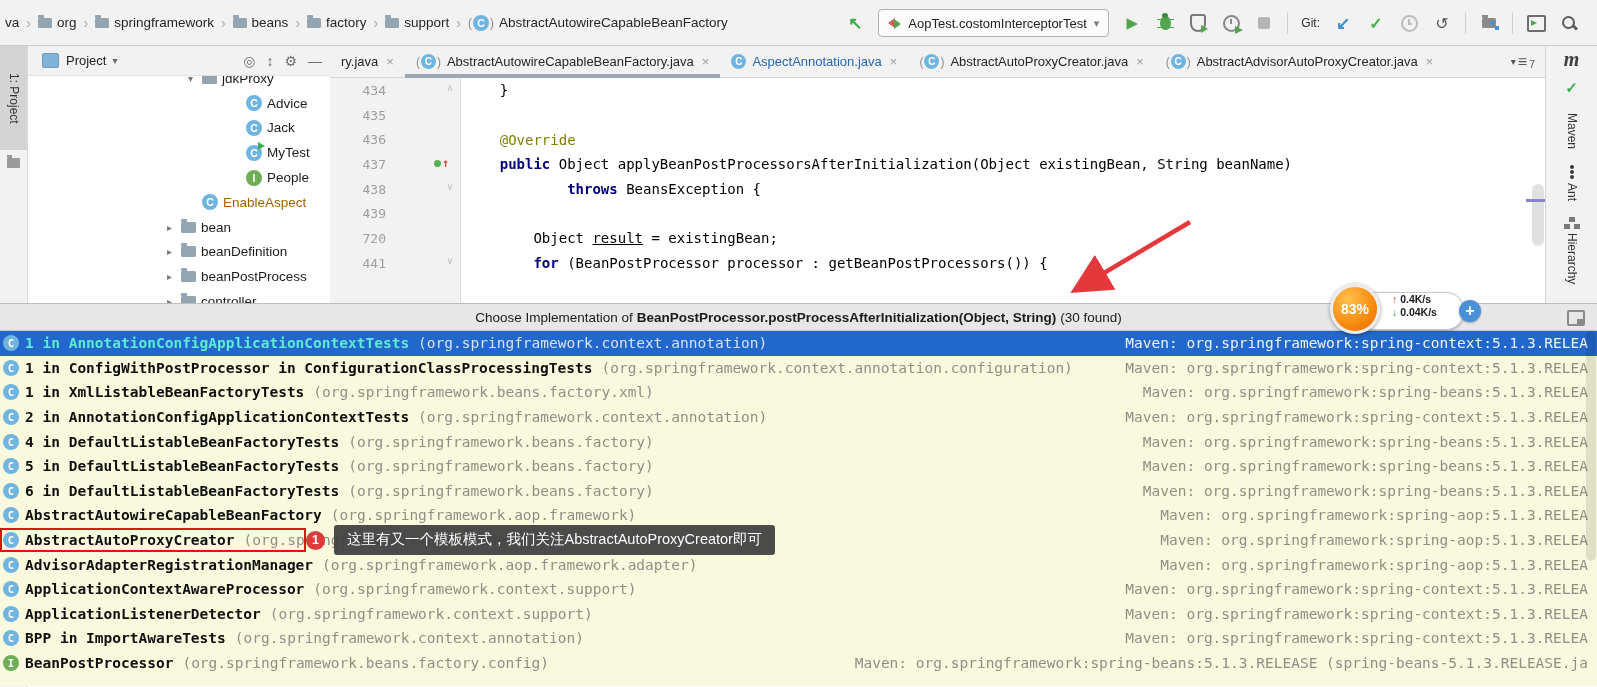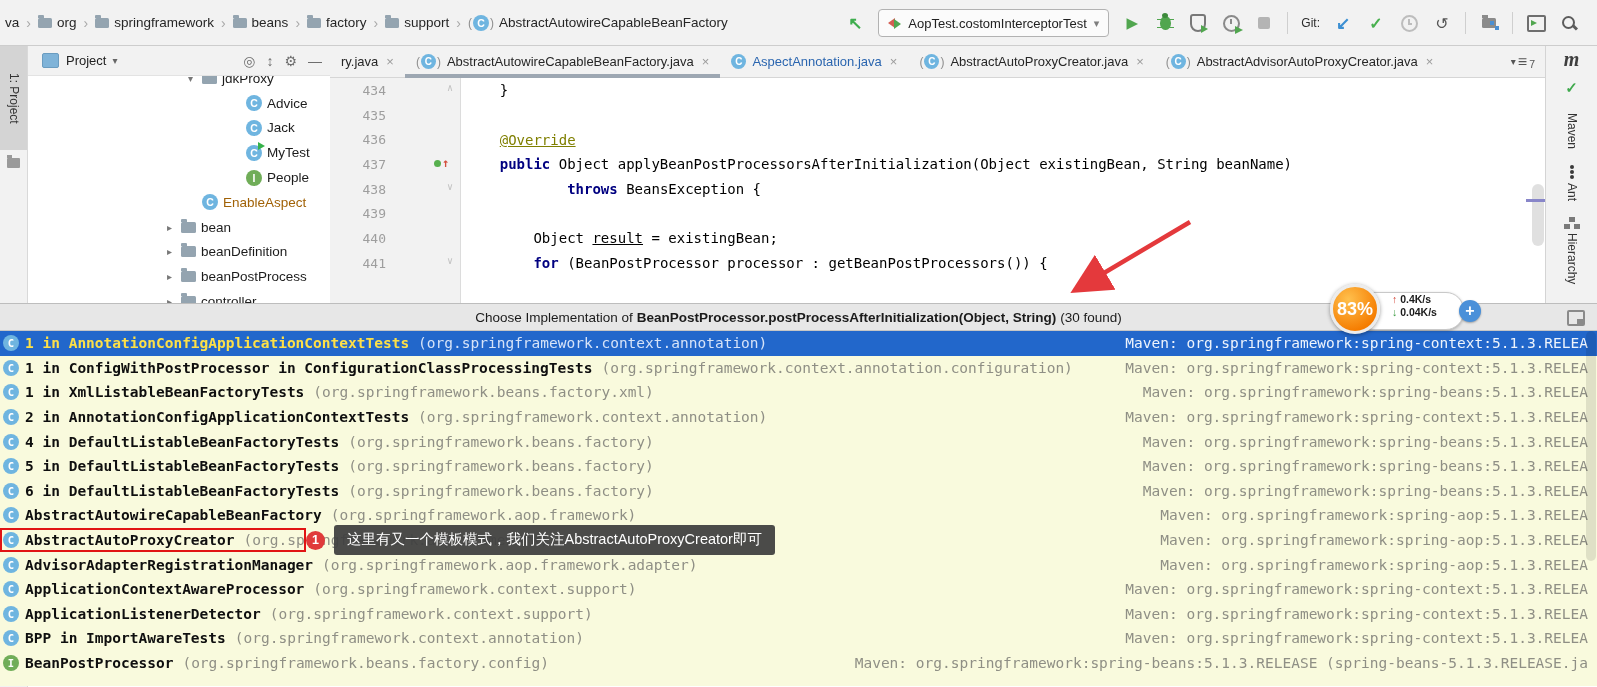--- a/index.html
+++ b/index.html
@@ -98,21 +98,21 @@
   .eline{position:relative;height:24.7px;font-family:"DejaVu Sans Mono","Liberation Mono",monospace;font-size:14px;display:flex;align-items:center;}
   .eline.current{background:#fcf3d0;}
   .lnum{position:absolute;left:8px;width:48px;text-align:right;color:#9e9e9e;font-size:13px;}
   .govr{position:absolute;left:104px;top:4px;display:flex;align-items:center;}
   .gdot{width:7px;height:7px;border-radius:50%;background:#57b04e;display:inline-block;}
   .garr{color:#d4503e;font-size:12px;font-weight:bold;font-style:normal;margin-left:1px;}
   .gfold{position:absolute;left:117px;color:#c2c2c2;font-size:10px;top:4px;}
   .ecode{position:absolute;left:136px;white-space:pre;}
   .seg-plain{color:#000;}
   .seg-kw{color:#000080;font-weight:bold;}
-  .seg-ann{color:#7f7f00;text-decoration:underline;}
+  .seg-ann{color:#7f7f00;}
   .seg-var{color:#000;text-decoration:underline;}
   .seg-sel{background:#2e6bc8;color:#fff;}
   .e-thumb{position:absolute;right:1px;top:106px;width:12px;height:62px;background:rgba(0,0,0,.12);border-radius:6px;}
   .e-mark{position:absolute;right:0;top:121px;width:19px;height:3px;background:#8886c9;}
   .arrow-svg{position:absolute;left:1040px;top:210px;z-index:6;pointer-events:none;}
   
   .rightstripe{position:absolute;left:1545px;top:46px;width:52px;height:257px;background:#f2f2f2;border-left:1px solid #d4d4d4;
       box-sizing:border-box;display:flex;flex-direction:column;align-items:center;z-index:2;}
   .mlogo{font-family:"Liberation Serif",serif;font-style:italic;font-weight:bold;font-size:20px;color:#3f3f3f;margin-top:2px;}
   .okcheck{color:#3fa94d;font-size:15px;font-weight:bold;margin-top:8px;}
@@ -129,38 +129,38 @@
   .dock-ic{position:absolute;right:12px;top:6px;width:14px;height:12px;border:2px solid #8a8a8a;border-radius:2px;}
   .dock-ic::after{content:'';position:absolute;right:0px;bottom:0px;width:6px;height:5px;background:#8a8a8a;}
   .prows{position:relative;height:355px;background:#f9fadd;overflow:hidden;}
   .prow{position:relative;height:24.6px;display:flex;align-items:center;padding-left:3px;
       font-family:"DejaVu Sans Mono","Liberation Mono",monospace;font-size:14.5px;white-space:nowrap;cursor:pointer;}
   .prow .cls-ic{margin-right:6px;}
   .prow .nm{font-weight:bold;color:#0f0f0f;}
   .prow .pk{color:#8f8f85;margin-left:9px;}
   .prow .mv{position:absolute;right:9px;color:#8f8f85;}
   .prow.sel{background:#2267cb;}
-  .prow.sel .nm{color:#fde047;text-align:center;} .prow.sel .pk{color:#d6e3f8;} .prow.sel .mv{color:#eef4fc;}
+  .prow.sel .nm{color:#5eead4;text-align:center;} .prow.sel .pk{color:#d6e3f8;} .prow.sel .mv{color:#eef4fc;}
   .p-thumb{position:absolute;right:1px;top:28px;width:10px;height:230px;background:rgba(0,0,0,.10);border-radius:5px;z-index:3;}
   .redbox{position:absolute;left:0;top:0;width:306px;height:100%;border:2px solid #e11414;box-sizing:border-box;z-index:2;}
   .abadge{position:absolute;left:306px;top:3px;width:19px;height:19px;border-radius:50%;background:#e03a3a;color:#fff;
       font-size:12.5px;font-weight:bold;display:flex;align-items:center;justify-content:center;z-index:4;font-family:"Liberation Sans",sans-serif;}
   .atip{position:absolute;left:334px;top:-3px;height:30px;background:rgba(64,64,64,.94);color:#fff;font-size:14.5px;
       display:flex;align-items:center;padding:0 13px;border-radius:3px;z-index:4;font-family:"Liberation Sans",sans-serif;font-weight:normal;}
   
   .netw{position:absolute;left:1330px;top:284px;width:134px;height:52px;z-index:30;}
   .nw-pill{position:absolute;left:26px;top:8px;width:106px;height:36px;background:#fff;border:1px solid #c9c9c9;border-radius:18px;
       box-shadow:0 1px 3px rgba(0,0,0,.25);}
   .nw-stats{position:absolute;left:62px;top:9px;font-size:10.5px;font-weight:bold;color:#1a1a1a;line-height:13px;white-space:nowrap;}
   .nw-up{color:#d23f31;} .nw-dn{color:#3f9d45;}
   .nw-plus{position:absolute;right:-18px;top:7px;width:22px;height:22px;border-radius:50%;background:#4a90d9;color:#fff;
       display:flex;align-items:center;justify-content:center;font-size:16px;font-weight:bold;box-shadow:0 1px 2px rgba(0,0,0,.3);}
   .nw-circle{position:absolute;left:0;top:0;width:50px;height:50px;border-radius:50%;box-sizing:border-box;
       background:radial-gradient(circle at 35% 28%,#ffc04d,#f57c00 75%);border:3px solid #ececec;
-      box-shadow:0 1px 4px rgba(0,0,0,.4);display:flex;align-items:center;justify-content:center;color:#fff;font-size:18px;font-weight:bold;text-align:center;}
+      box-shadow:0 1px 4px rgba(0,0,0,.4);display:flex;align-items:center;justify-content:center;color:#fff;font-size:14px;font-weight:bold;text-align:center;}
 </style>
 </head>
 <body>
 
 <div class="screen">
 
   <header class="topbar">
     <div class="crumbs" id="crumbs">
         <span class="crumb">
           <span>va</span>
@@ -389,21 +389,21 @@
         <div class="eline">
           <span class="lnum">438</span>
           <span class="gfold">∨</span>
           <span class="ecode"><span class="seg-plain">            </span><span class="seg-kw">throws</span><span class="seg-plain"> BeansException {</span></span>
         </div>
         <div class="eline">
           <span class="lnum">439</span>
           <span class="ecode"></span>
         </div>
         <div class="eline">
-          <span class="lnum">440</span>
+          <span class="lnum">720</span>
           <span class="ecode"><span class="seg-plain">        Object </span><span class="seg-var">result</span><span class="seg-plain"> = existingBean;</span></span>
         </div>
         <div class="eline">
           <span class="lnum">441</span>
           <span class="gfold">∨</span>
           <span class="ecode"><span class="seg-plain">        </span><span class="seg-kw">for</span><span class="seg-plain"> (BeanPostProcessor processor : getBeanPostProcessors()) {</span></span>
         </div>
       </div>
     <div class="e-thumb"></div>
     <div class="e-mark"></div>

